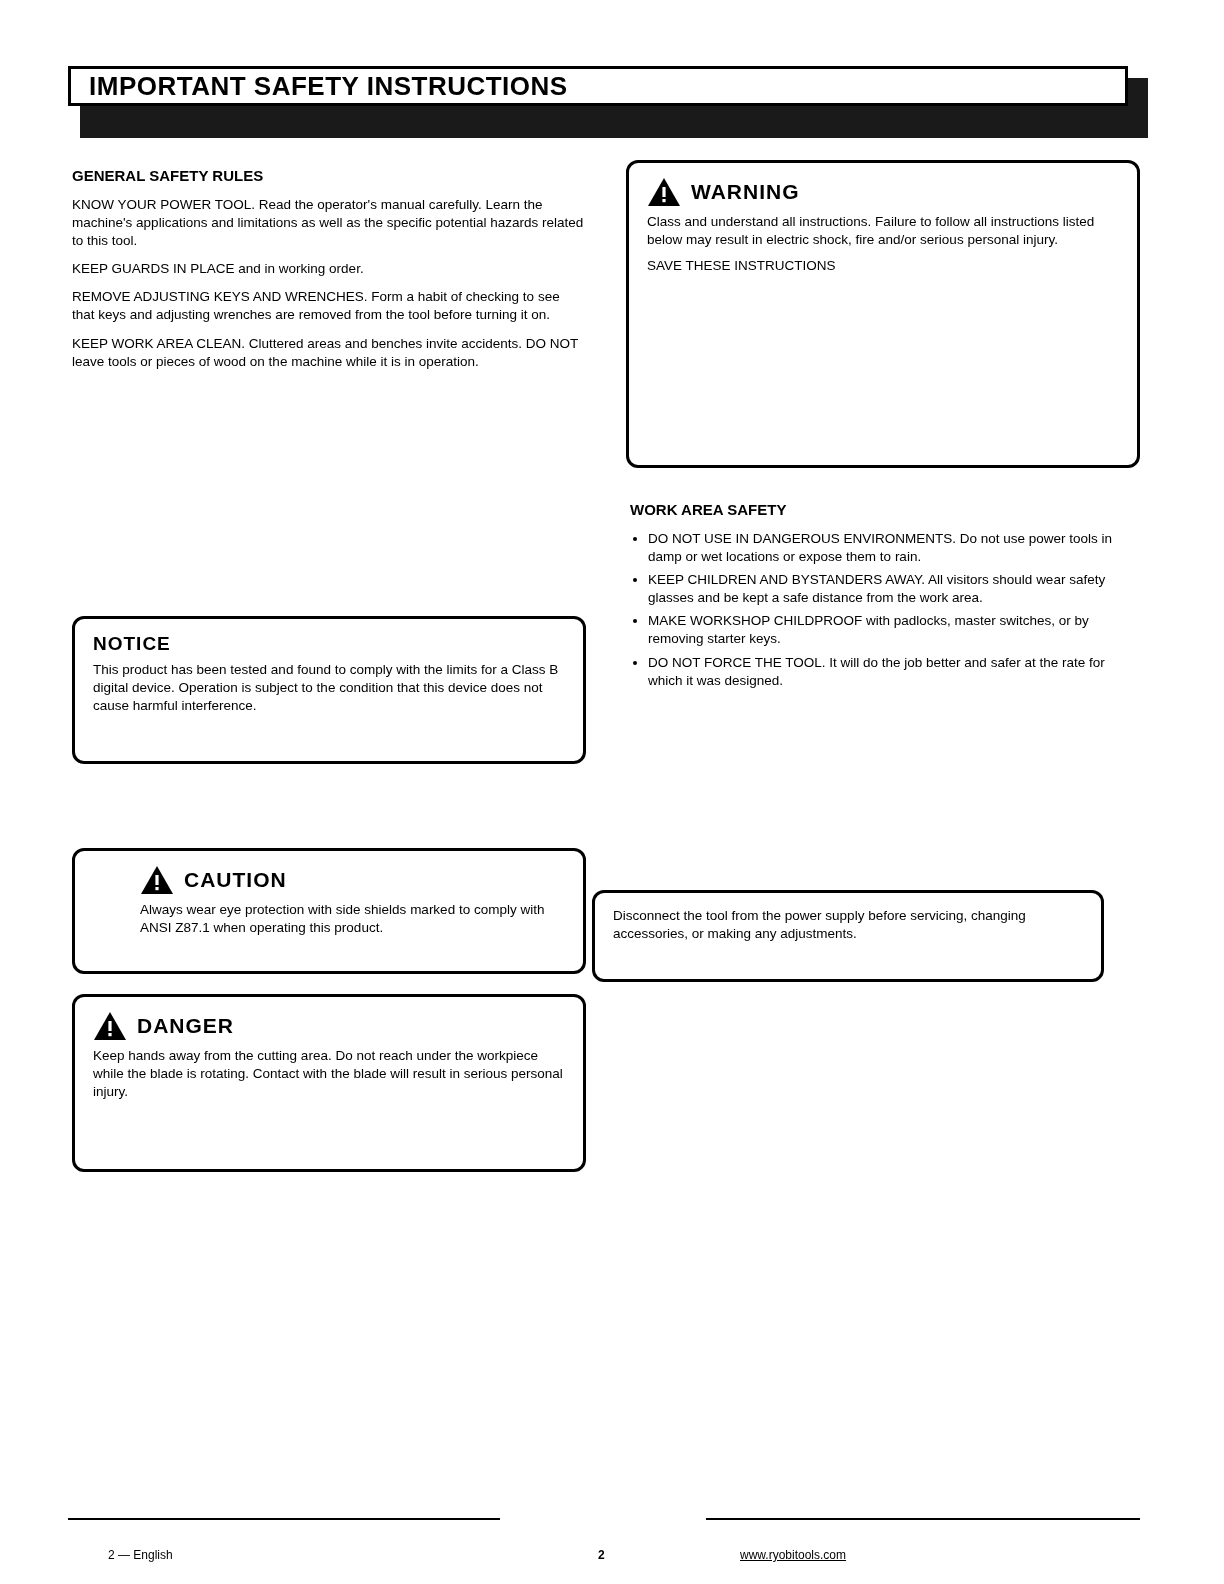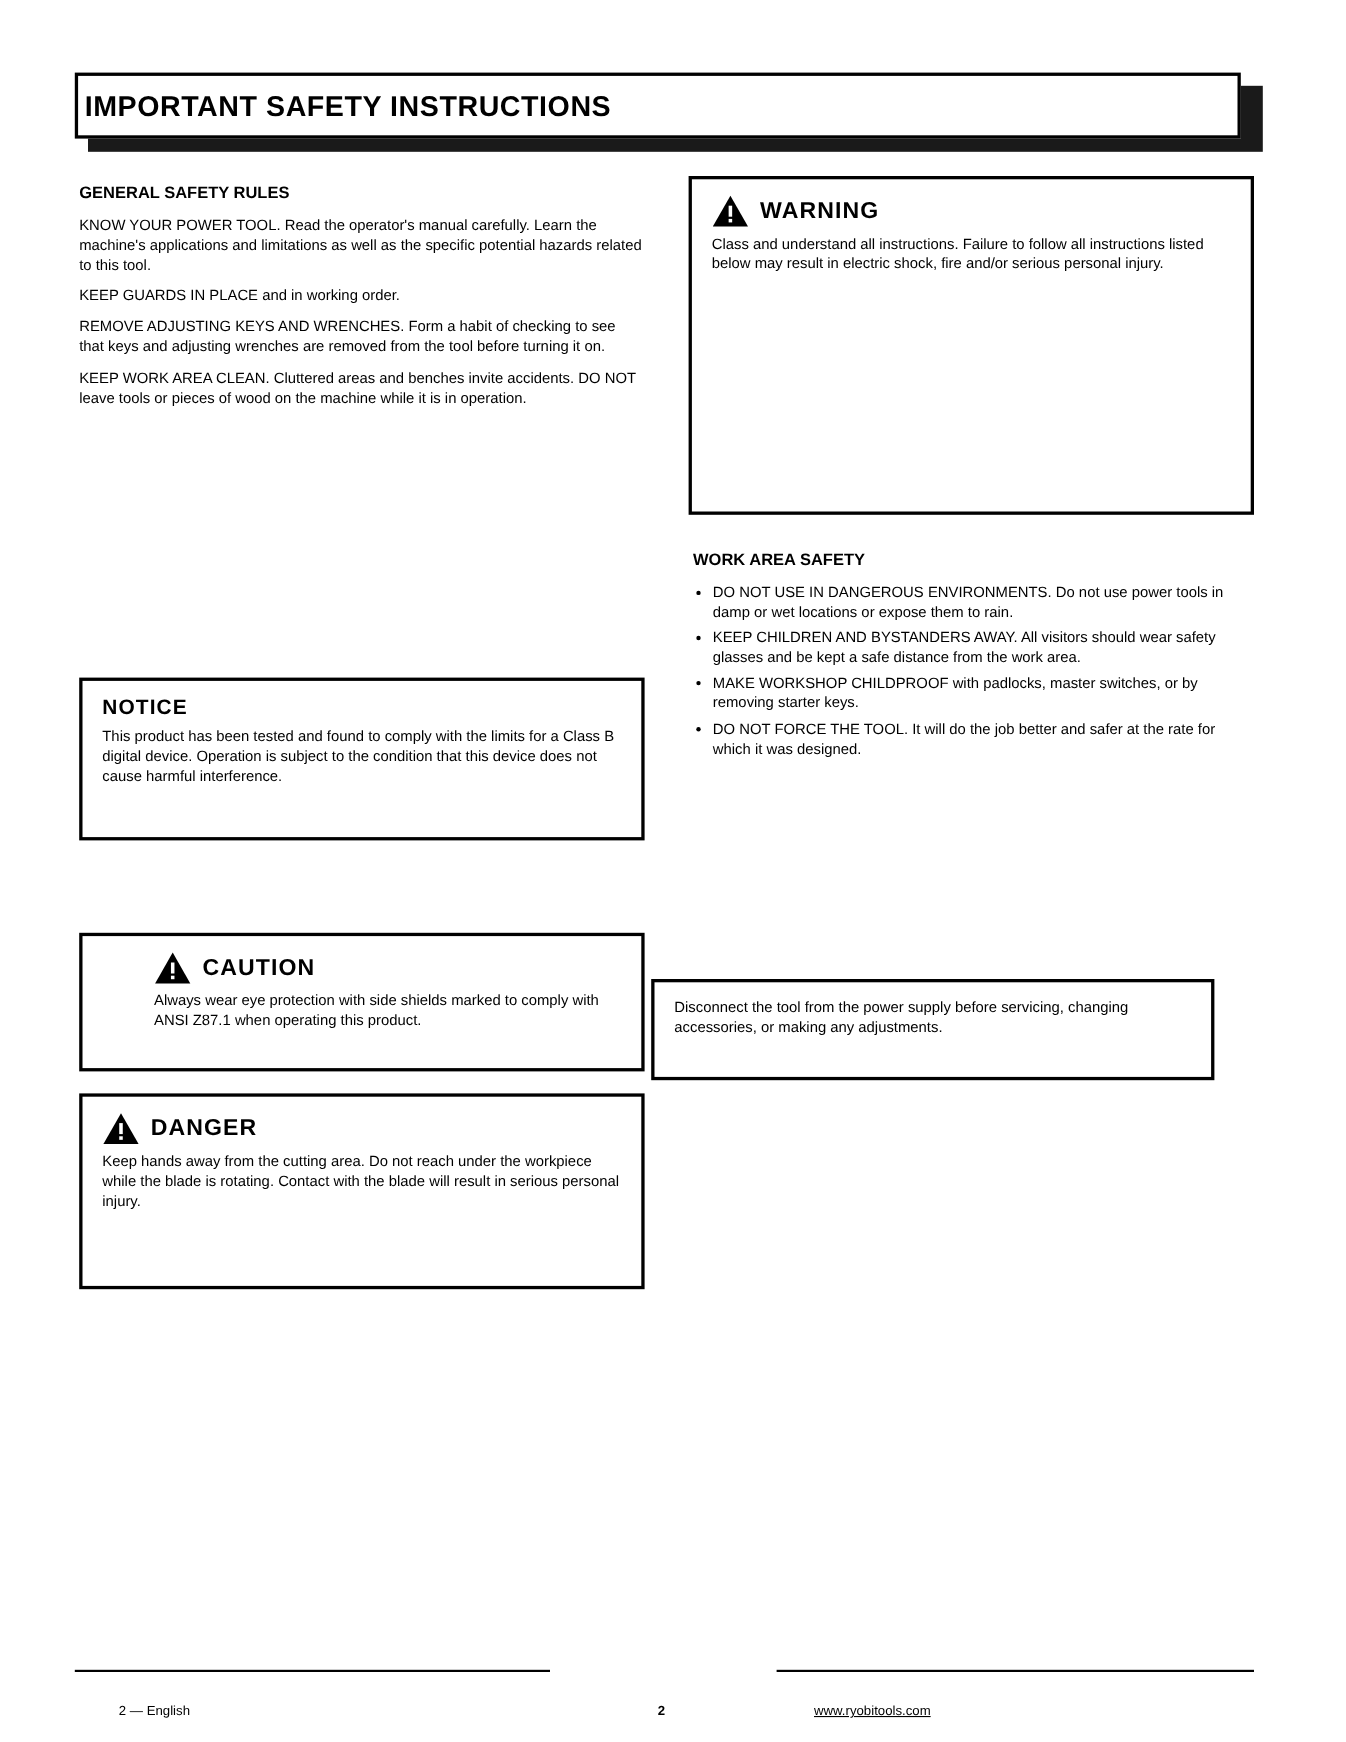--- a/index.html
+++ b/index.html
@@ -30,41 +30,41 @@
     top: 12px;
     width: 1068px;
     height: 60px;
     background: #1a1a1a;
   }
   .header-bar {
     position: absolute;
     left: 0;
     top: 0;
     width: 1060px;
-    height: 60px;
+    height: 40px;
     background: #ffffff;
     border: 3px solid #000000;
     box-sizing: border-box;
     display: flex;
     align-items: center;
-    padding: 0 6px;
+    padding: 0 18px;
   }
   .header-title {
     font-size: 26px;
     font-weight: bold;
     letter-spacing: 0.5px;
   }
 
   
   .box {
     position: absolute;
     box-sizing: border-box;
     background: #ffffff;
     border: 3px solid #000000;
-    border-radius: 0;
+    border-radius: 12px;
   }
   .box-inner {
     padding: 14px 18px 10px 18px;
   }
 
   .warn-head {
     display: flex;
     align-items: center;
     gap: 10px;
     margin-bottom: 6px;
@@ -146,20 +146,21 @@
     <div class="warn-head">
       <svg class="warn-tri" viewBox="0 0 34 30">
         <polygon points="17,1 33,29 1,29" fill="#000000"></polygon>
         <rect x="15.4" y="10" width="3.2" height="10" fill="#ffffff"></rect>
         <rect x="15.4" y="22" width="3.2" height="3.2" fill="#ffffff"></rect>
       </svg>
       <span class="warn-label">WARNING</span>
     </div>
     <div class="box-text">
       <p>Class and understand all instructions. Failure to follow all instructions listed below may result in electric shock, fire and/or serious personal injury.</p>
+      <p>SAVE THESE INSTRUCTIONS</p>
     </div>
   </div>
 </div>
 
 <div class="col" style="left:72px; top:166px; width:512px;">
   <p class="sec-head">GENERAL SAFETY RULES</p>
   <p>KNOW YOUR POWER TOOL. Read the operator's manual carefully. Learn the machine's applications and limitations as well as the specific potential hazards related to this tool.</p>
   <p>KEEP GUARDS IN PLACE and in working order.</p>
   <p>REMOVE ADJUSTING KEYS AND WRENCHES. Form a habit of checking to see that keys and adjusting wrenches are removed from the tool before turning it on.</p>
   <p>KEEP WORK AREA CLEAN. Cluttered areas and benches invite accidents. DO NOT leave tools or pieces of wood on the machine while it is in operation.</p>

